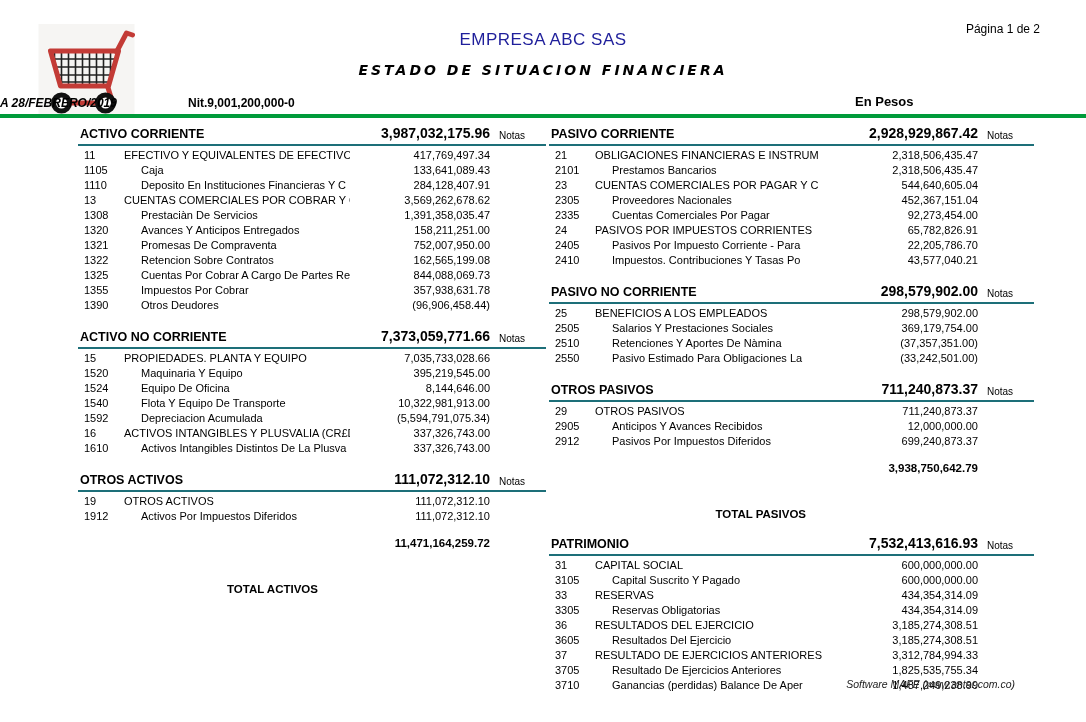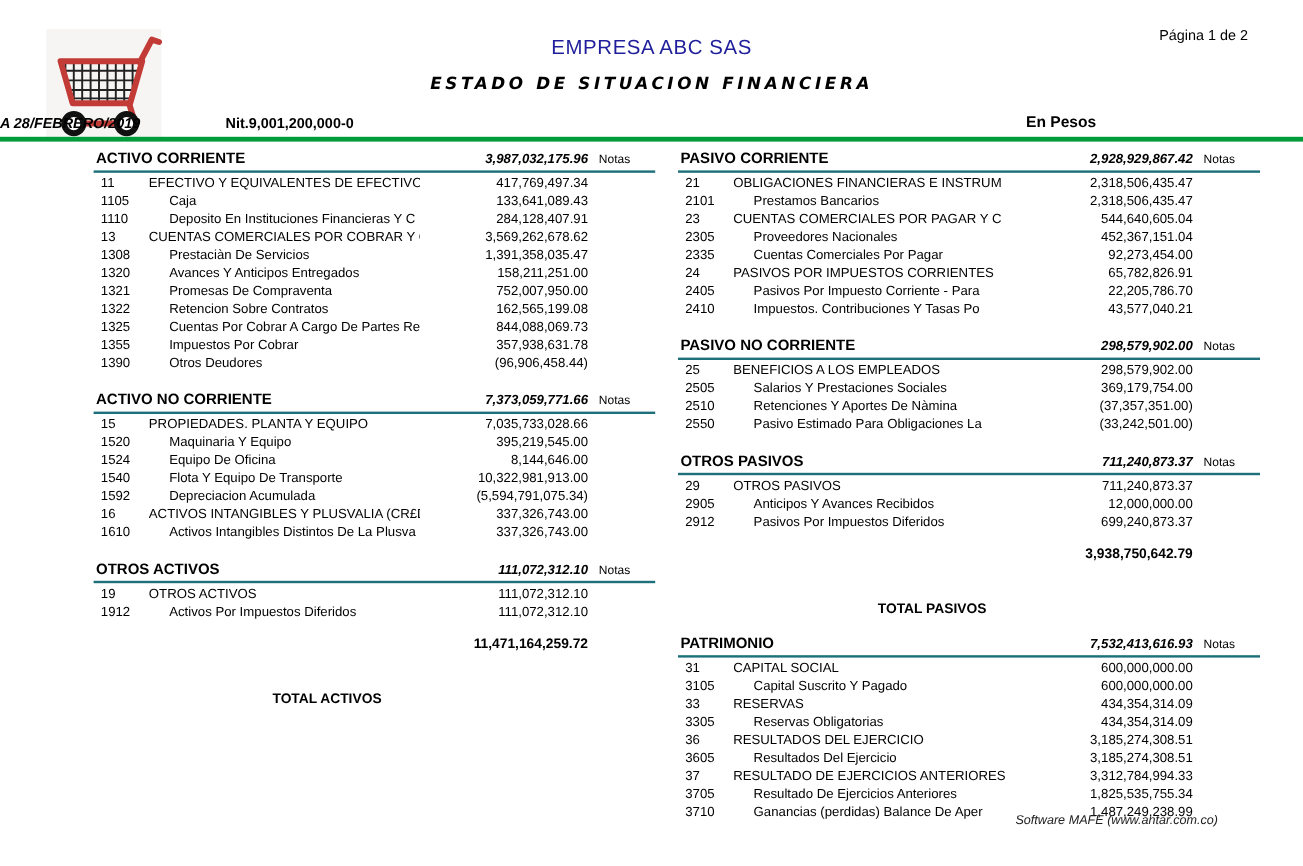--- a/index.html
+++ b/index.html
@@ -23,26 +23,26 @@
   .report-title{position:absolute;left:0;right:0;top:62px;text-align:center;
     font-family:"DejaVu Sans",sans-serif;font-style:italic;font-weight:600;
     font-size:14px;letter-spacing:3px;}
   .nit{position:absolute;left:188px;top:96px;font-size:12px;font-weight:bold;}
   .date{position:absolute;left:0;right:0;top:96px;font-size:12px;font-weight:bold;font-style:italic;}
   .pesos{position:absolute;left:855px;top:94px;font-size:13px;font-weight:bold;}
   .green-line{position:absolute;left:0;right:0;top:114px;height:4px;background:var(--accent_green);}
   
   .col{position:absolute;top:122px;}
   .col.left{left:78px;width:468px;}
-  .col.right{left:565px;width:485px;}
+  .col.right{left:549px;width:485px;}
   .section{margin-bottom:12px;}
   .section-header{display:flex;align-items:flex-end;
     border-bottom:2px solid var(--underline_teal);padding:3px 0 3px 2px;margin-bottom:2px;}
   .section-header .title{flex:1;font-size:12.5px;font-weight:bold;}
-  .section-header .total{width:150px;text-align:right;font-size:11px;font-weight:bold;font-style:italic;}
+  .section-header .total{width:150px;text-align:right;font-size:14px;font-weight:bold;}
   .section-header .notas{width:56px;padding-left:9px;font-size:10px;font-weight:normal;}
   .row{display:flex;font-size:11px;line-height:15px;}
   .row .code{width:46px;padding-left:6px;flex:none;}
   .row .label{flex:1;white-space:nowrap;overflow:hidden;}
   .row .label.sub{padding-left:17px;}
   .row .value{width:140px;flex:none;text-align:right;margin-right:56px;white-space:nowrap;}
   .total-row{display:flex;font-size:11.5px;font-weight:bold;line-height:15px;margin:8px 0 10px 0;}
   .total-row .tlabel{flex:1;text-align:right;padding-right:32px;margin-top:46px;}
   .total-row .value{width:140px;flex:none;text-align:right;margin-right:56px;}
   

